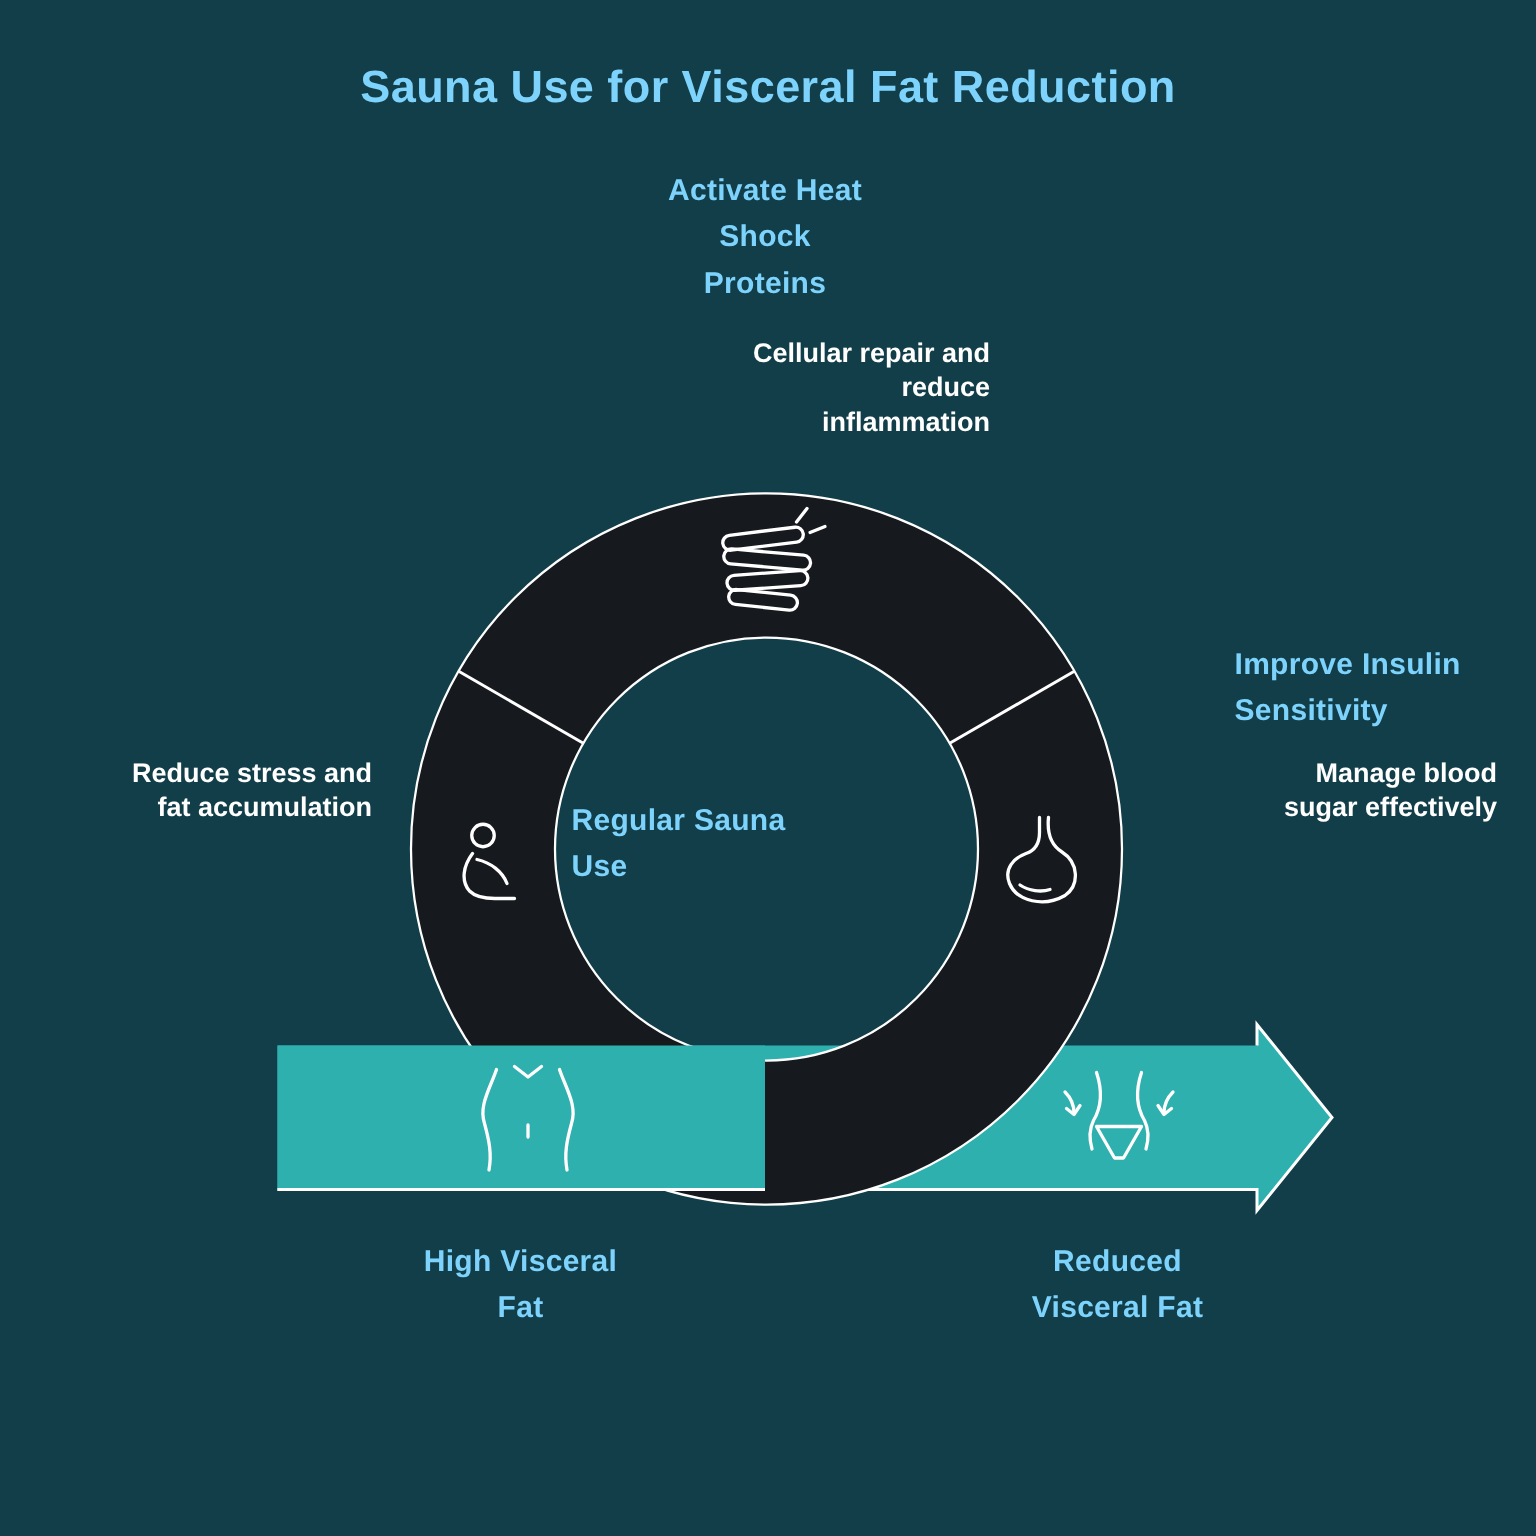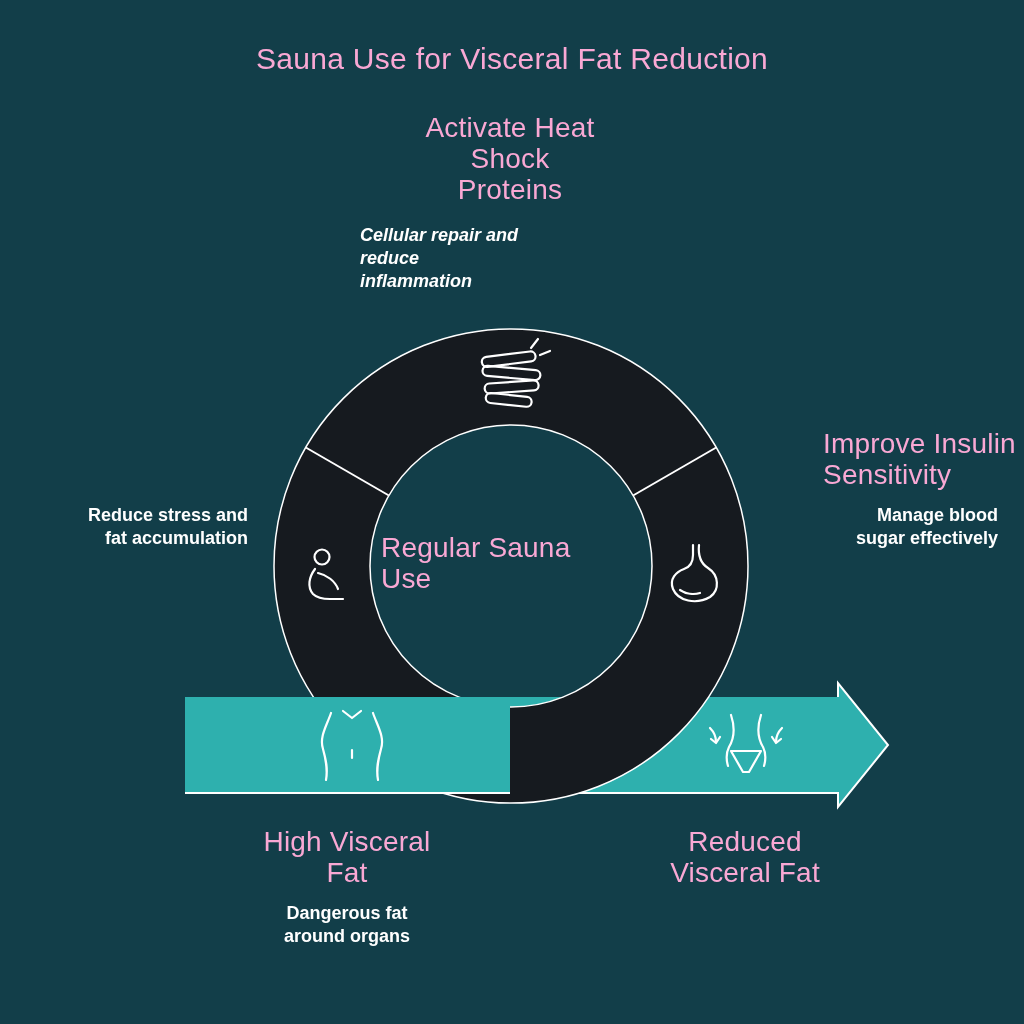--- a/index.html
+++ b/index.html
@@ -5,30 +5,30 @@
   html,body{margin:0;padding:0;background:#0d333c;}
   .stage{
     position:relative;
     width:1024px;height:1024px;
     margin:0 auto;
     background:#123e49;
     overflow:hidden;
     font-family:"Liberation Sans", sans-serif;
   }
   .txt{position:absolute;white-space:pre-line;}
-  .accent{color:#f9a8d4;font-weight:normal;}
+  .accent{color:#7dd3fc;font-weight:bold;}
   .white{color:#ffffff;font-weight:600;}
 
   .title{left:0;right:0;top:42px;text-align:center;font-size:30px;letter-spacing:0.3px;}
 
-  .heading{font-size:28px;line-height:31px;letter-spacing:0.2px;}
+  .heading{font-size:20px;line-height:31px;letter-spacing:0.2px;}
   .body{font-size:18px;line-height:23px;}
 
   .node-top-heading{left:330px;top:112px;width:360px;text-align:center;}
-  .node-top-body{left:360px;top:224px;width:300px;text-align:left;font-style:italic;}
+  .node-top-body{left:360px;top:224px;width:300px;text-align:right;}
 
   .node-left-heading{left:26px;top:428px;width:220px;text-align:right;}
   .node-left-body{left:16px;top:504px;width:232px;text-align:right;}
 
   .node-right-heading{left:823px;top:428px;width:230px;text-align:left;}
   .node-right-body{left:778px;top:504px;width:220px;text-align:right;}
 
   .center-label{left:381px;top:532px;width:260px;text-align:left;}
 
   .flow-from-heading{left:217px;top:826px;width:260px;text-align:center;}
@@ -110,19 +110,17 @@
   <div class="txt heading accent node-right-heading">Improve Insulin
 Sensitivity</div>
   <div class="txt body white node-right-body">Manage blood
 sugar effectively</div>
 
   <div class="txt heading accent center-label">Regular Sauna
 Use</div>
 
   <div class="txt heading accent flow-from-heading">High Visceral
 Fat</div>
-  <div class="txt body white flow-from-body">Dangerous fat
-around organs</div>
 
   <div class="txt heading accent flow-to-heading">Reduced
 Visceral Fat</div>
 
 </div>
 
 </body></html>

